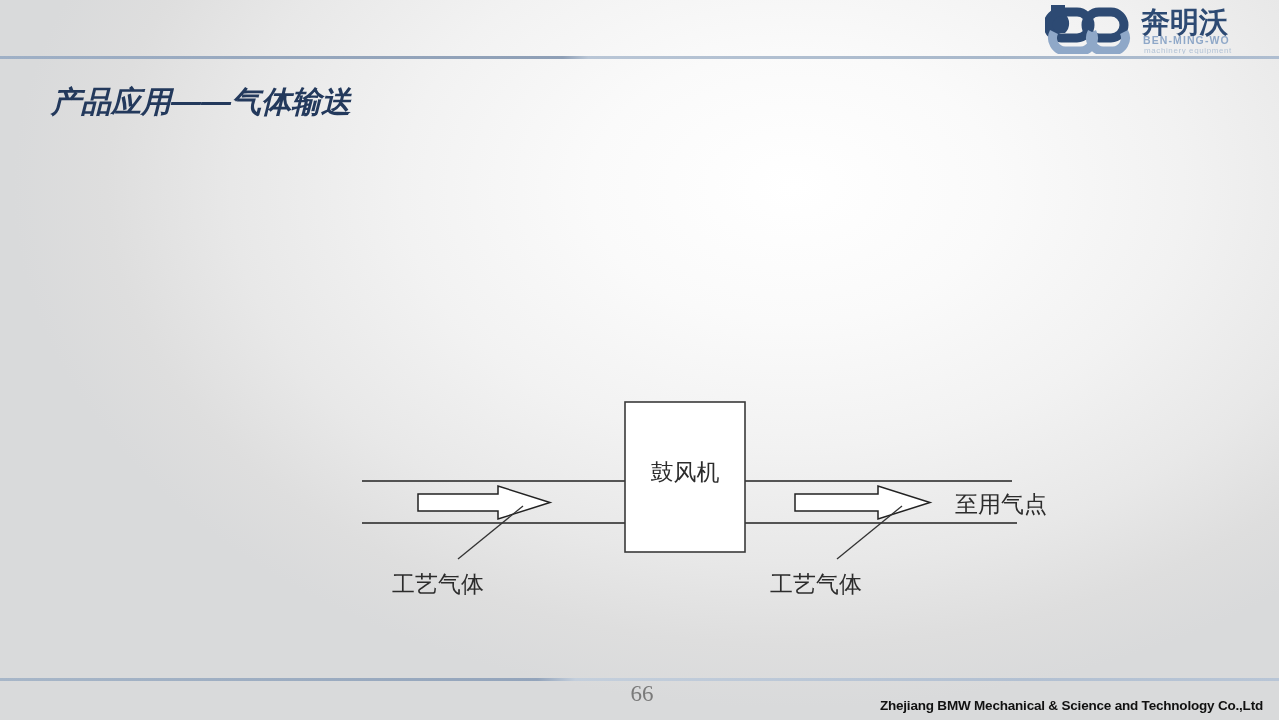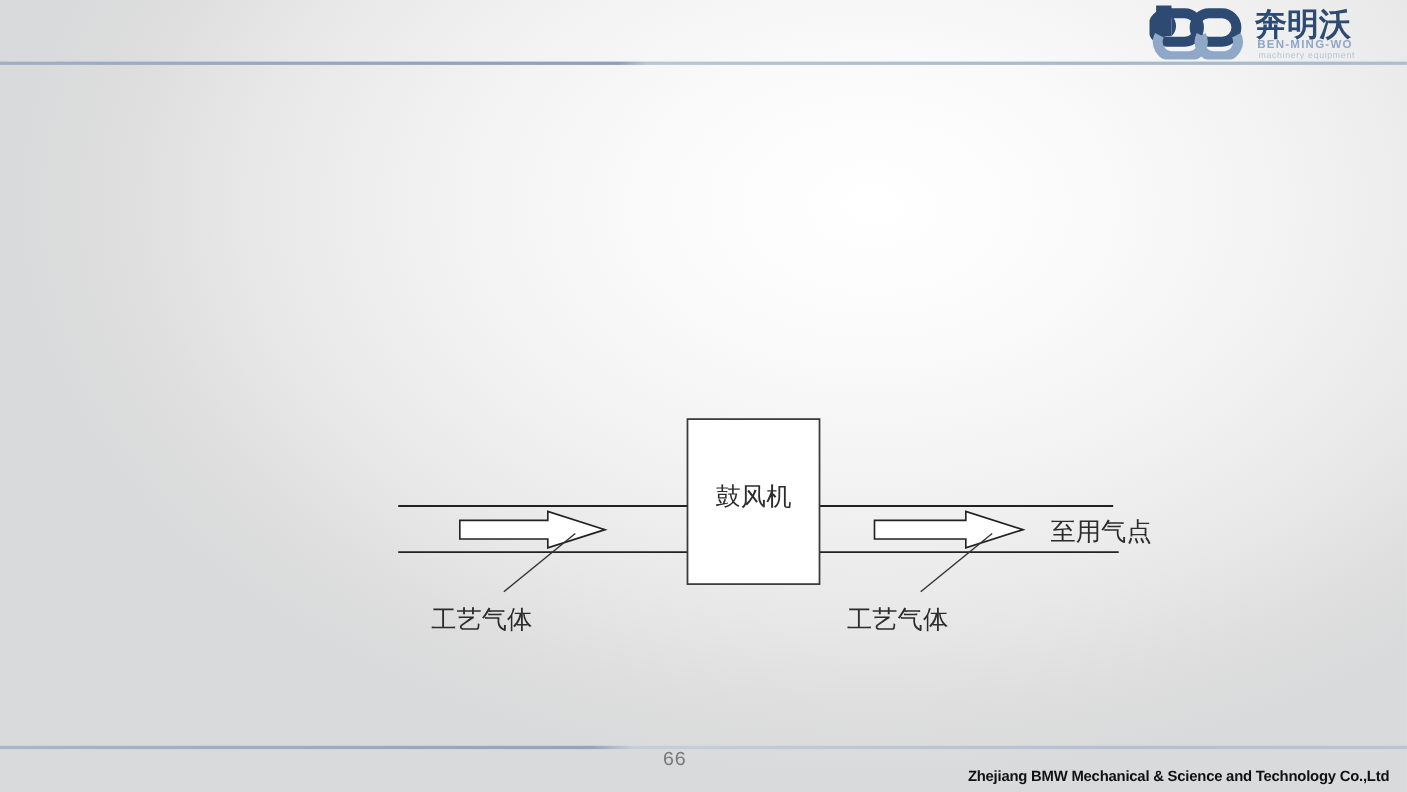--- a/index.html
+++ b/index.html
@@ -76,21 +76,21 @@
     font-size: 29px;
     line-height: 66px;
     color: #2b2b2b;
     text-indent: 76px;
   }
 
   
   .diagram {
     position: absolute;
     left: 340px;
-    top: 363px;
+    top: 384px;
     width: 740px;
     height: 230px;
   }
   .diagram svg {
     display: block;
   }
   .diag-label {
     font-family: "DejaVu Serif", "Liberation Serif", serif;
     font-size: 23px;
     fill: #2c2c2c;
@@ -110,26 +110,26 @@
     height: 3px;
     background: linear-gradient(to right,
       #a7b6c8 0%,
       #93a4bb 42%,
       #c4cfdc 45%,
       #b2c0d2 80%,
       #b8c5d6 100%);
   }
   .page-number {
     position: absolute;
-    left: 593px;
+    left: 622px;
     top: 681px;
     width: 40px;
     text-align: center;
-    font-family: Liberation Mono, monospace;
-    font-size: 18px;
+    font-family: Liberation Serif, serif;
+    font-size: 23px;
     color: #7a7a7a;
   }
   .footer-company {
     position: absolute;
     right: 16px;
     top: 682px;
     font-family: "Liberation Sans", sans-serif;
     font-size: 13.5px;
     font-weight: bold;
     color: #111111;
@@ -157,20 +157,21 @@
         <path d="M9 30 a13 13 0 0 0 11 19 h16 a13 13 0 0 0 11 -19" fill="none" stroke="#8fa8c8" stroke-width="9" stroke-linecap="butt"></path>
         <path d="M47 30 a13 13 0 0 0 11 19 h10 a13 13 0 0 0 11 -19" fill="none" stroke="#8fa8c8" stroke-width="9" stroke-linecap="butt"></path>
       </g>
 
       <text x="96" y="30" class="logo-cn" font-family="'Liberation Sans', sans-serif" font-size="29" font-weight="bold" fill="#2d4a73">奔明沃</text>
       <text x="98" y="42" font-family="'Liberation Sans', sans-serif" font-size="10.5" font-weight="bold" letter-spacing="1.1" fill="#8fa8c8">BEN-MING-WO</text>
       <text x="99" y="51" font-family="'Liberation Sans', sans-serif" font-size="8" letter-spacing="0.6" fill="#b3c3d6">machinery equipment</text>
     </svg>
   </div>
 
+  <div class="slide-title">产品应用——气体输送</div>
 
 
   <div class="diagram">
     <svg width="740" height="230" viewBox="0 0 740 230" xmlns="http://www.w3.org/2000/svg">
 
       <line x1="22" y1="97" x2="285" y2="97" stroke="#222222" stroke-width="1.6"></line>
       <line x1="22" y1="139" x2="285" y2="139" stroke="#222222" stroke-width="1.6"></line>
 
       <line x1="405" y1="97" x2="672" y2="97" stroke="#222222" stroke-width="1.6"></line>
       <line x1="405" y1="139" x2="677" y2="139" stroke="#222222" stroke-width="1.6"></line>

